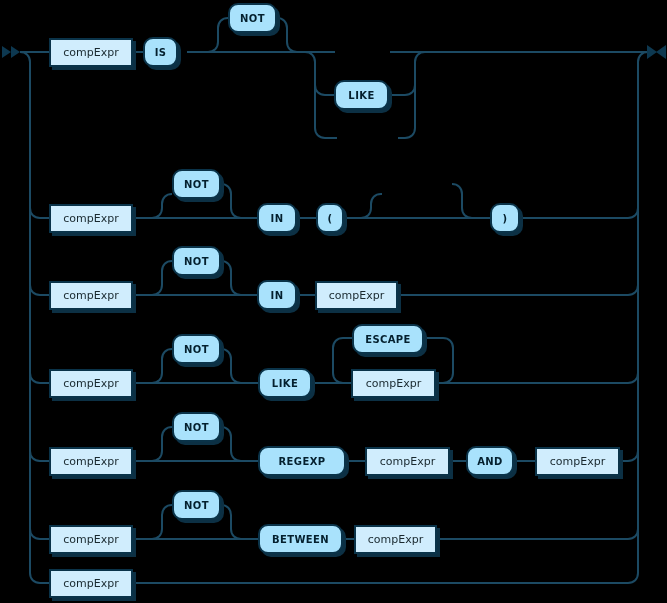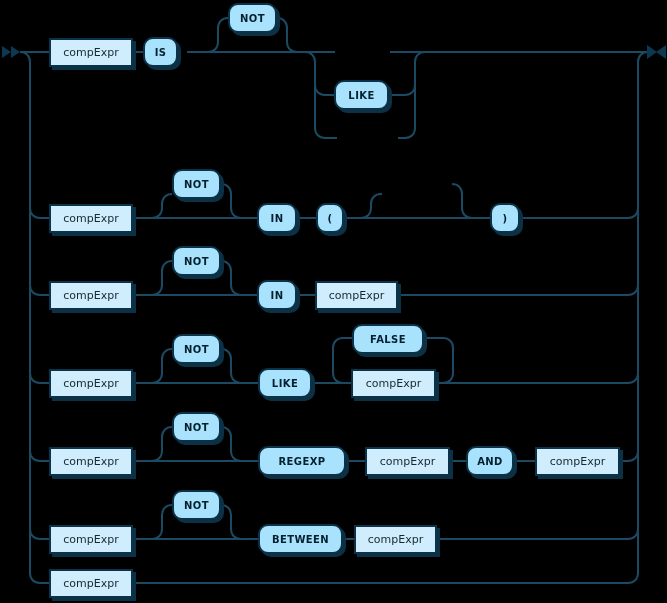--- a/index.html
+++ b/index.html
@@ -115,21 +115,21 @@
   <div class="node t" style="left:490px;top:203px;width:30px;height:30px">)</div>
 
   <div class="node nt" style="left:49px;top:281px;width:84px;height:29px">compExpr</div>
   <div class="node t" style="left:172px;top:246px;width:49px;height:30px">NOT</div>
   <div class="node t" style="left:257px;top:280px;width:40px;height:30px">IN</div>
   <div class="node nt" style="left:315px;top:281px;width:83px;height:29px">compExpr</div>
 
   <div class="node nt" style="left:49px;top:369px;width:84px;height:29px">compExpr</div>
   <div class="node t" style="left:172px;top:334px;width:49px;height:30px">NOT</div>
   <div class="node t" style="left:258px;top:368px;width:54px;height:30px">LIKE</div>
-  <div class="node t" style="left:352px;top:324px;width:72px;height:30px">FALSE</div>
+  <div class="node t" style="left:352px;top:324px;width:72px;height:30px">ESCAPE</div>
   <div class="node nt" style="left:351px;top:369px;width:85px;height:29px">compExpr</div>
 
   <div class="node nt" style="left:49px;top:447px;width:84px;height:29px">compExpr</div>
   <div class="node t" style="left:172px;top:412px;width:49px;height:30px">NOT</div>
   <div class="node t" style="left:258px;top:446px;width:88px;height:30px">REGEXP</div>
   <div class="node nt" style="left:365px;top:447px;width:85px;height:29px">compExpr</div>
   <div class="node t" style="left:466px;top:446px;width:48px;height:30px">AND</div>
   <div class="node nt" style="left:535px;top:447px;width:85px;height:29px">compExpr</div>
 
   <div class="node nt" style="left:49px;top:525px;width:84px;height:29px">compExpr</div>

